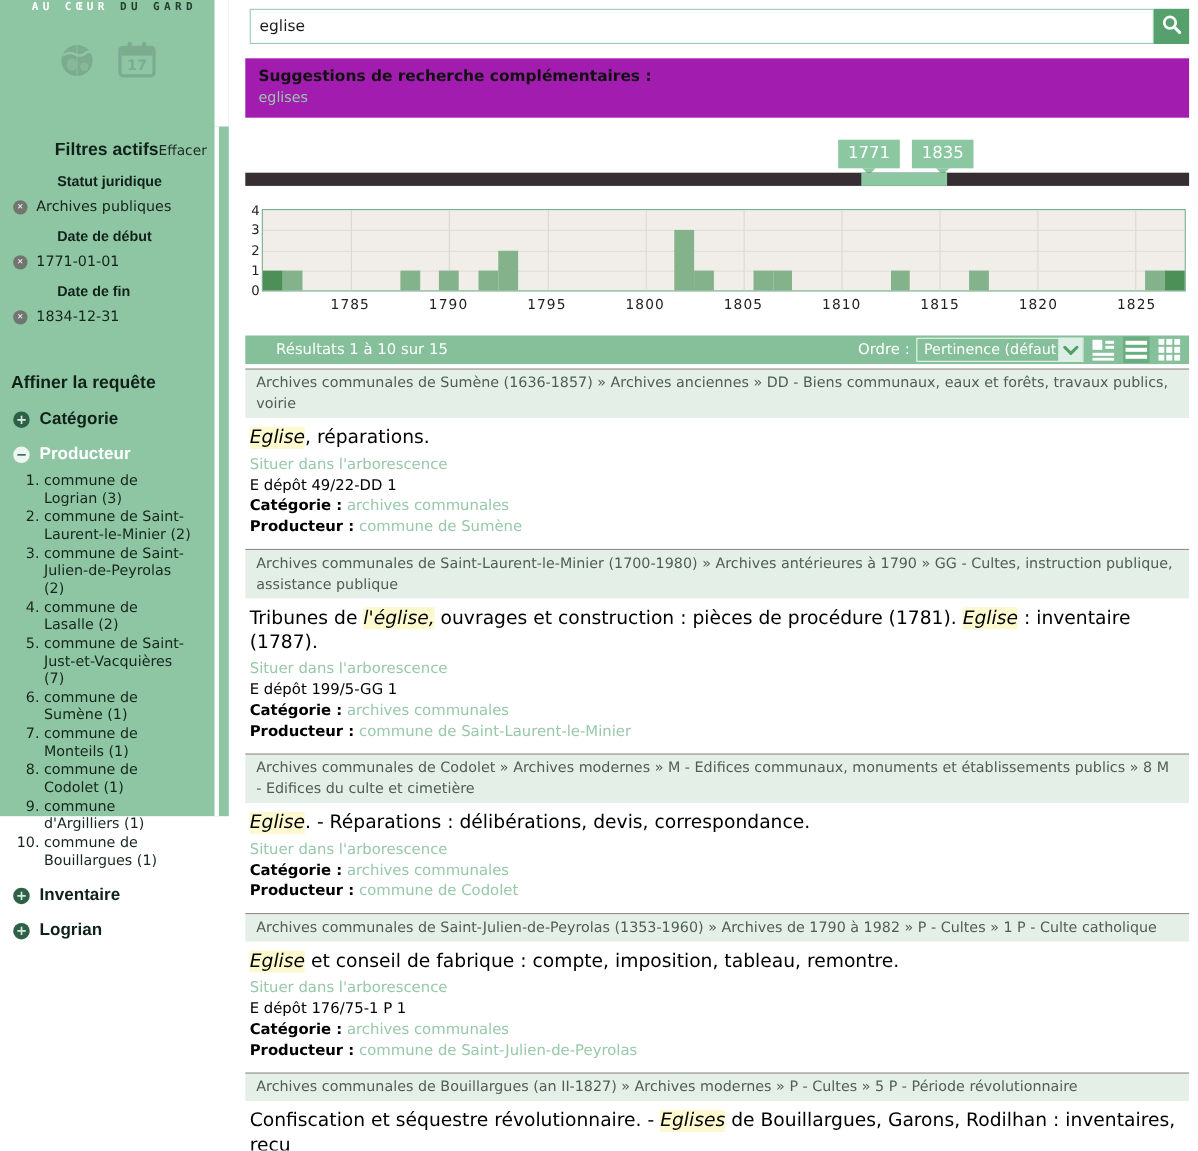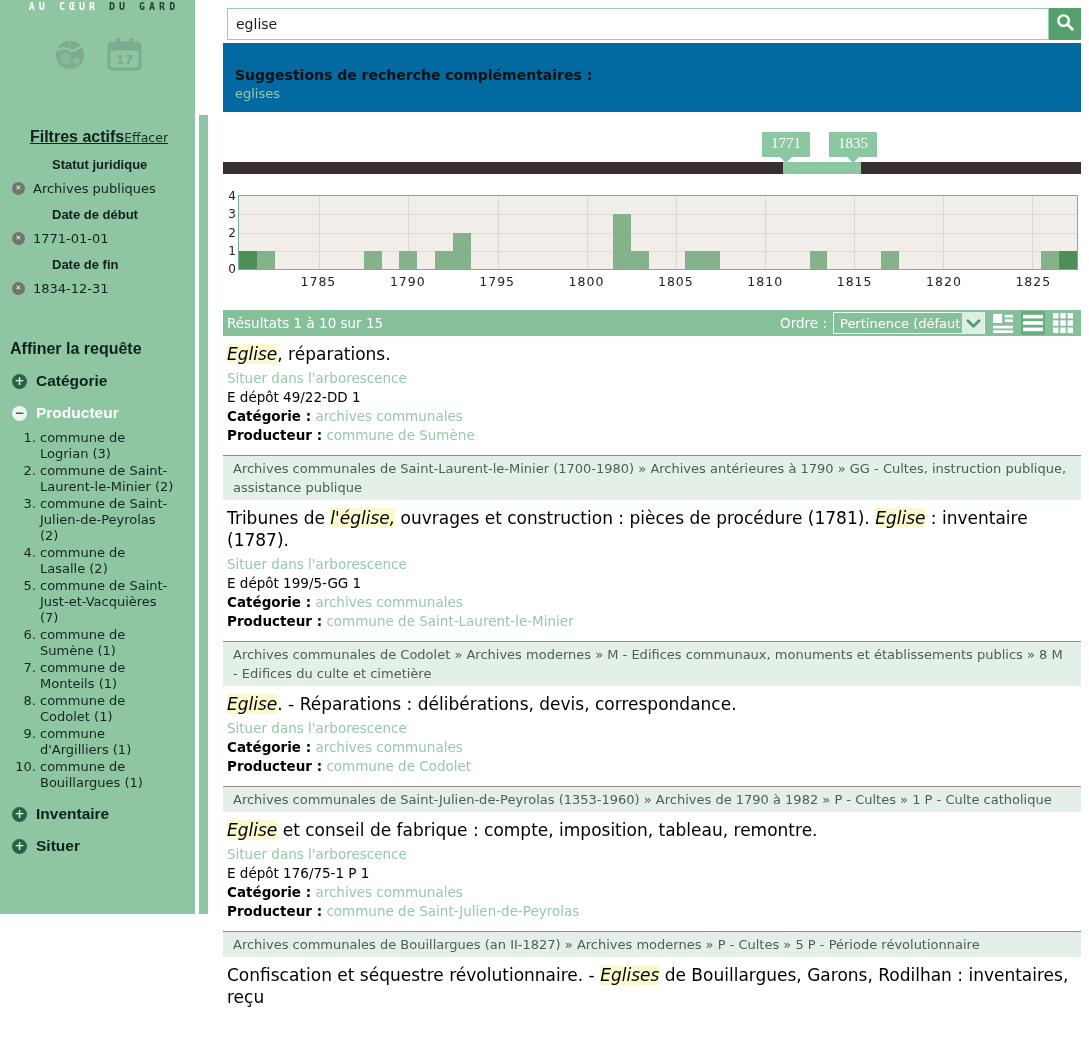--- a/index.html
+++ b/index.html
@@ -4,39 +4,39 @@
 <style>
   * { box-sizing: border-box; }
   html,body { margin:0; padding:0; }
   body {
     width:1089px; height:1046px; overflow:hidden; position:relative;
     background:#fff; font-family:"DejaVu Sans", sans-serif; color:#1c1c1c;
   }
 
   
   .sidebar {
-    position:absolute; left:0; top:0; width:208px; height:914px;
+    position:absolute; left:0; top:0; width:208px; height:742px;
     background:#8ec5a3;
   }
   .sidebar::after { 
     content:""; position:absolute; right:9px; top:115px; bottom:0; width:4px; background:#fff;
   }
   .sidebar-header { position:relative; height:115px; }
   .sidebar-header .hdr-gap { position:absolute; right:0; top:0; width:13px; height:115px; background:#fff; }
   .logo {
     text-align:center; white-space:nowrap; padding-top:1px;
     font-family:"DejaVu Sans Mono", monospace; font-weight:bold;
     font-size:10px; letter-spacing:4px;
   }
   .logo .light { color:#ffffff; }
   .logo .dark  { color:#24402f; }
   .header-icons { display:flex; justify-content:center; align-items:center; gap:18px; padding-top:24px; margin-right:13px; }
 
   .filters { padding:13px 20px 0 10px; color:#15241c; }
-  .filters-top { display:flex; justify-content:center; align-items:baseline;text-decoration:underline; }
+  .filters-top { display:flex; justify-content:flex-end; align-items:baseline; }
   .side-h {
     font-family:"Liberation Sans", sans-serif; font-weight:bold; font-size:16px; color:#10211a;
   }
   .clear-link { font-size:12.5px; color:#1c2b22; cursor:pointer; }
   .filter-label { font-family:"Liberation Sans", sans-serif; font-weight:bold; font-size:13px; margin-top:11px; color:#10211a;margin-left:42px; }
   .filter-value { display:flex; align-items:center; gap:8px; font-size:13px; margin-top:9px; padding-left:2px; }
   .remove-icon {
     flex:0 0 auto; width:13px; height:13px; border-radius:50%; background:#70756f;
     color:#fff; font-size:7px; line-height:13px; text-align:center;
   }
@@ -57,31 +57,31 @@
   .main { position:absolute; left:223px; top:0; width:858px; }
 
   .search-row { display:flex; height:32px; margin:8px 0 0 4px; }
   .search-input {
     flex:1; border:1px solid #9ccdb1; padding:0 8px; font:14px "DejaVu Sans", sans-serif;
     color:#1c1c1c; outline:none;
   }
   .search-button { width:32px; border:none; background:#55a06c; cursor:pointer;
     display:flex; align-items:center; justify-content:center; padding:0; }
 
-  .suggestions { background:#0369a1; margin-top:3px; padding:24px 12px 10px; }
+  .suggestions { background:#a21caf; margin-top:13px; padding:9px 12px 10px; }
   .suggestions-title { font-weight:bold; font-size:14px; color:#101010; }
   .suggestion-link { display:inline-block; margin-top:3px; font-size:13px; color:#98c8aa; cursor:pointer; }
 
   
   .timeline { position:relative; height:50px; margin-top:14px; }
   .slider-track { position:absolute; left:0; right:0; top:36px; height:12px; background:#362e32; }
   .slider-range { position:absolute; top:36px; left:560px; width:78px; height:12px; background:#8bc7a1; cursor:pointer; }
   .slider-tip {
     position:absolute; top:6px; background:#8bc7a1; color:#fff; font-size:15px;
-    padding:3px 9px 5px; cursor:pointer;font-family:Liberation Serif, serif;
+    padding:3px 9px 5px; cursor:pointer;
   }
   .slider-tip::after {
     content:""; position:absolute; top:100%; left:50%; margin-left:-6px;
     border:6px solid transparent; border-top-color:#8bc7a1; border-bottom:none;
   }
   .tip-start { left:539px; }
   .tip-end   { left:606px; }
 
   
   .chart-wrap { position:relative; margin:19px 0 0 15px; width:840px; }
@@ -90,21 +90,21 @@
   .gridh { position:absolute; left:0; right:0; height:1px; background:#e0dcd6; }
   .bar { position:absolute; bottom:0; background:#83b28b; }
   .bar.dark { background:#4c8f57; }
   .ytick { position:absolute; left:-17px; width:14px; text-align:right; font-size:12px; color:#222; }
   .xticks { position:relative; height:16px; margin-top:4px; font-size:12.5px; letter-spacing:1px; color:#222; }
   .xtick { position:absolute; transform:translateX(-50%); white-space:nowrap; }
 
   
   .results-header {
     margin-top:20px; height:26px; background:#85c09a; color:#fff;
-    display:flex; align-items:center; padding:0 6px 0 4px; font-size:13.5px;
+    display:flex; align-items:center; padding:0 6px 0 28px; font-size:13.5px;
   }
   .rh-count { flex:1; }
   .order-label { margin-right:6px; }
   .order-select { display:flex; align-items:center; width:152px; height:22px;
     border:1px solid #eef6f1; cursor:pointer; }
   .order-value { flex:1; padding-left:6px; font-size:13px; white-space:nowrap; overflow:hidden; }
   .order-chevron { width:22px; height:22px; background:#ddeee4; display:flex; align-items:center; justify-content:center; }
   .view-btn { width:24px; height:24px; margin-left:6px; display:flex; align-items:center; justify-content:center; cursor:pointer; }
   .view-btn.active { background:#69ae80; }
 
@@ -206,21 +206,21 @@
         <li>commune de Bouillargues (1)</li>
       </ol>
 
     <div class="facet-row collapsed">
       <span class="facet-icon">+</span>
       <span>Inventaire</span>
     </div>
 
     <div class="facet-row collapsed">
       <span class="facet-icon">+</span>
-      <span>Situer</span>
+      <span>Logrian</span>
     </div>
   </div>
 </aside>
 
 <main class="main">
 
   <div class="search-row">
     <input class="search-input" type="text" value="eglise" style="">
     <button class="search-button">
       <span>
@@ -328,20 +328,21 @@
           <rect x="16" y="8" width="6" height="6" fill="#fff"></rect>
         <rect x="0" y="16" width="6" height="6" fill="#fff"></rect>
           <rect x="8" y="16" width="6" height="6" fill="#fff"></rect>
           <rect x="16" y="16" width="6" height="6" fill="#fff"></rect>
       </svg>
     </span>
   </div>
 
   <div class="results-list" id="results-list">
       <div class="result-group">
+        <div class="breadcrumb">Archives communales de Sumène (1636-1857) » Archives anciennes » DD - Biens communaux, eaux et forêts, travaux publics, voirie</div>
         <div class="result-item">
           <div class="result-title"><span class="hl">Eglise</span><span>, réparations.</span></div>
           <div class="r-row tree-link">Situer dans l'arborescence</div>
           <div class="r-row reference">E dépôt 49/22-DD 1</div>
           <div class="r-row meta"><b>Catégorie :</b> <a>archives communales</a></div>
           <div class="r-row meta"><b>Producteur :</b> <a>commune de Sumène</a></div>
         </div>
       </div>
       <div class="result-group">
         <div class="breadcrumb">Archives communales de Saint-Laurent-le-Minier (1700-1980) » Archives antérieures à 1790 » GG - Cultes, instruction publique, assistance publique</div>

